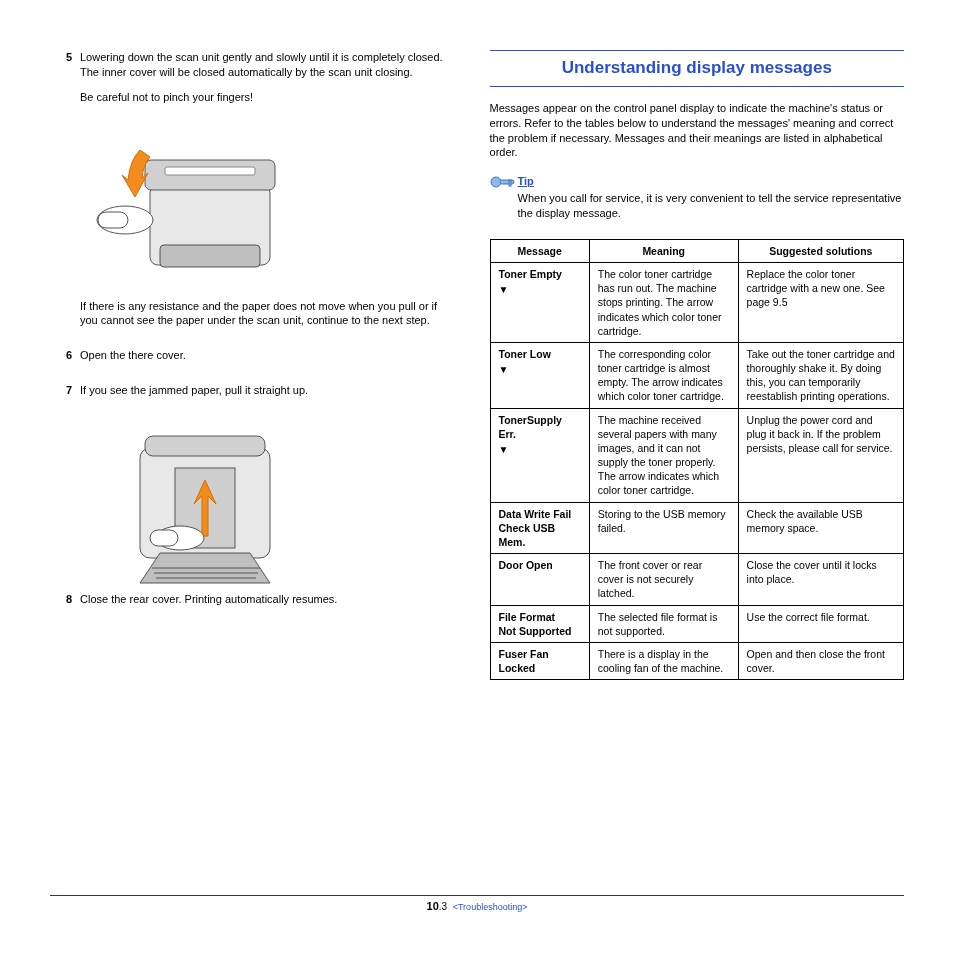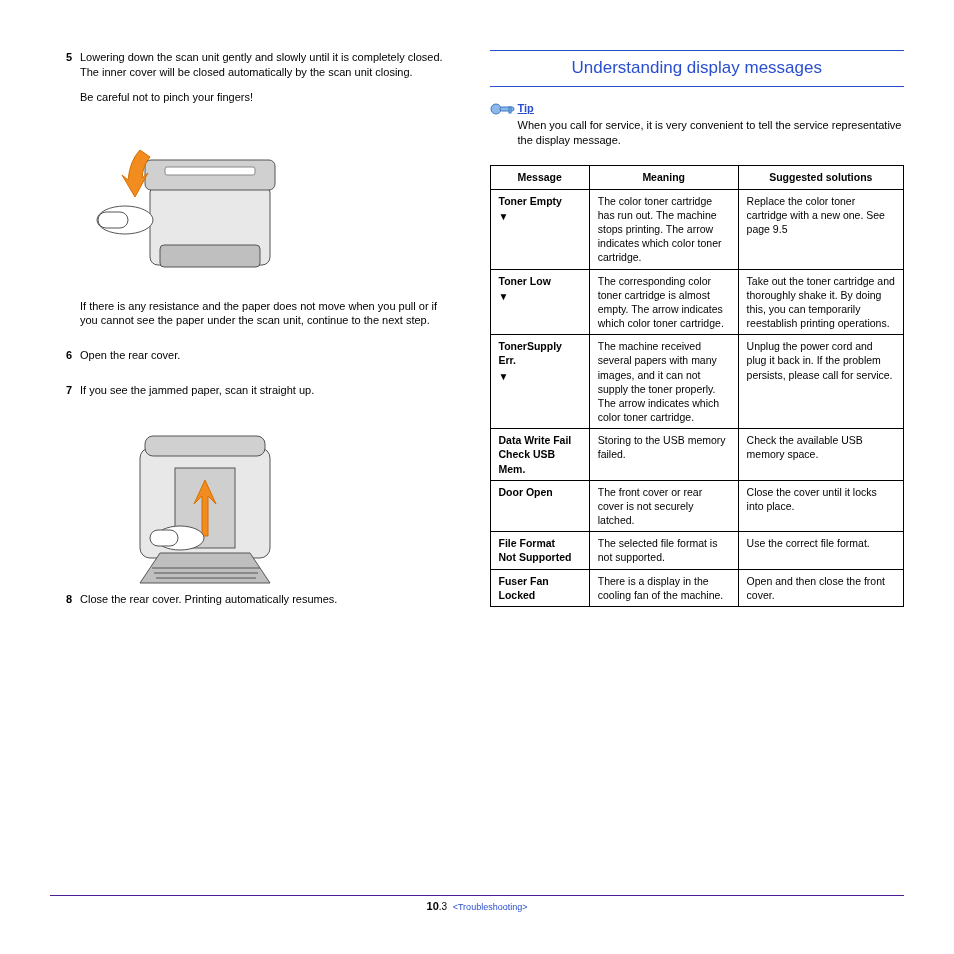--- a/index.html
+++ b/index.html
@@ -48,21 +48,21 @@
     margin: 10px 0 14px 40px;
     width: 220px;
     height: 160px;
     position: relative;
     border: 0;
   }
   .printer-svg { display: block; }
   .section-title {
     color: #2a4fce;
     font-size: 17px;
-    font-weight: normal;
+    font-weight: bold;
     text-align: center;
     border-top: 1.5px solid #2a4fce;
     border-bottom: 1.5px solid #2a4fce;
     padding: 6px 0;
     margin: 0 0 14px 0;
   }
   .intro {
     margin: 0 0 14px 0;
   }
   .tip {
@@ -154,28 +154,28 @@
       <div class="step">
         <div class="step-num"></div>
         <div class="step-body">
           <p>If there is any resistance and the paper does not move when you pull or if you cannot see the paper under the scan unit, continue to the next step.</p>
         </div>
       </div>
 
       <div class="step">
         <div class="step-num">6</div>
         <div class="step-body">
-          <p>Open the rear cover.</p>
+          <p>Open the there cover.</p>
         </div>
       </div>
 
       <div class="step">
         <div class="step-num">7</div>
         <div class="step-body">
-          <p>If you see the jammed paper, scan it straight up.</p>
+          <p>If you see the jammed paper, pull it straight up.</p>
         </div>
       </div>
 
       <div class="figure">
         <svg class="printer-svg" viewBox="0 0 220 180" width="220" height="180">
           <rect x="50" y="30" width="130" height="110" rx="10" fill="#e8e8e8" stroke="#555"></rect>
           <rect x="55" y="18" width="120" height="20" rx="8" fill="#d0d0d0" stroke="#555"></rect>
           <rect x="85" y="50" width="60" height="80" fill="#cfcfcf" stroke="#555"></rect>
           <path d="M70 135 L160 135 L180 165 L50 165 Z" fill="#bfbfbf" stroke="#555"></path>
           <g stroke="#555">
@@ -193,20 +193,21 @@
         <div class="step-num">8</div>
         <div class="step-body">
           <p>Close the rear cover. Printing automatically resumes.</p>
         </div>
       </div>
 
     </div>
 
     <div class="col-right">
       <h2 class="section-title">Understanding display messages</h2>
+      <p class="intro">Messages appear on the control panel display to indicate the machine's status or errors. Refer to the tables below to understand the messages' meaning and correct the problem if necessary. Messages and their meanings are listed in alphabetical order.</p>
 
       <div class="tip">
         <div class="tip-icon">
           <svg width="26" height="14" viewBox="0 0 26 14">
             <circle cx="6" cy="7" r="5" fill="#8db8e8" stroke="#3b79c4"></circle>
             <rect x="10" y="5" width="14" height="4" rx="2" fill="#8db8e8" stroke="#3b79c4"></rect>
             <rect x="19" y="5" width="2" height="6" fill="#8db8e8" stroke="#3b79c4"></rect>
           </svg>
         </div>
         <div class="tip-text">

